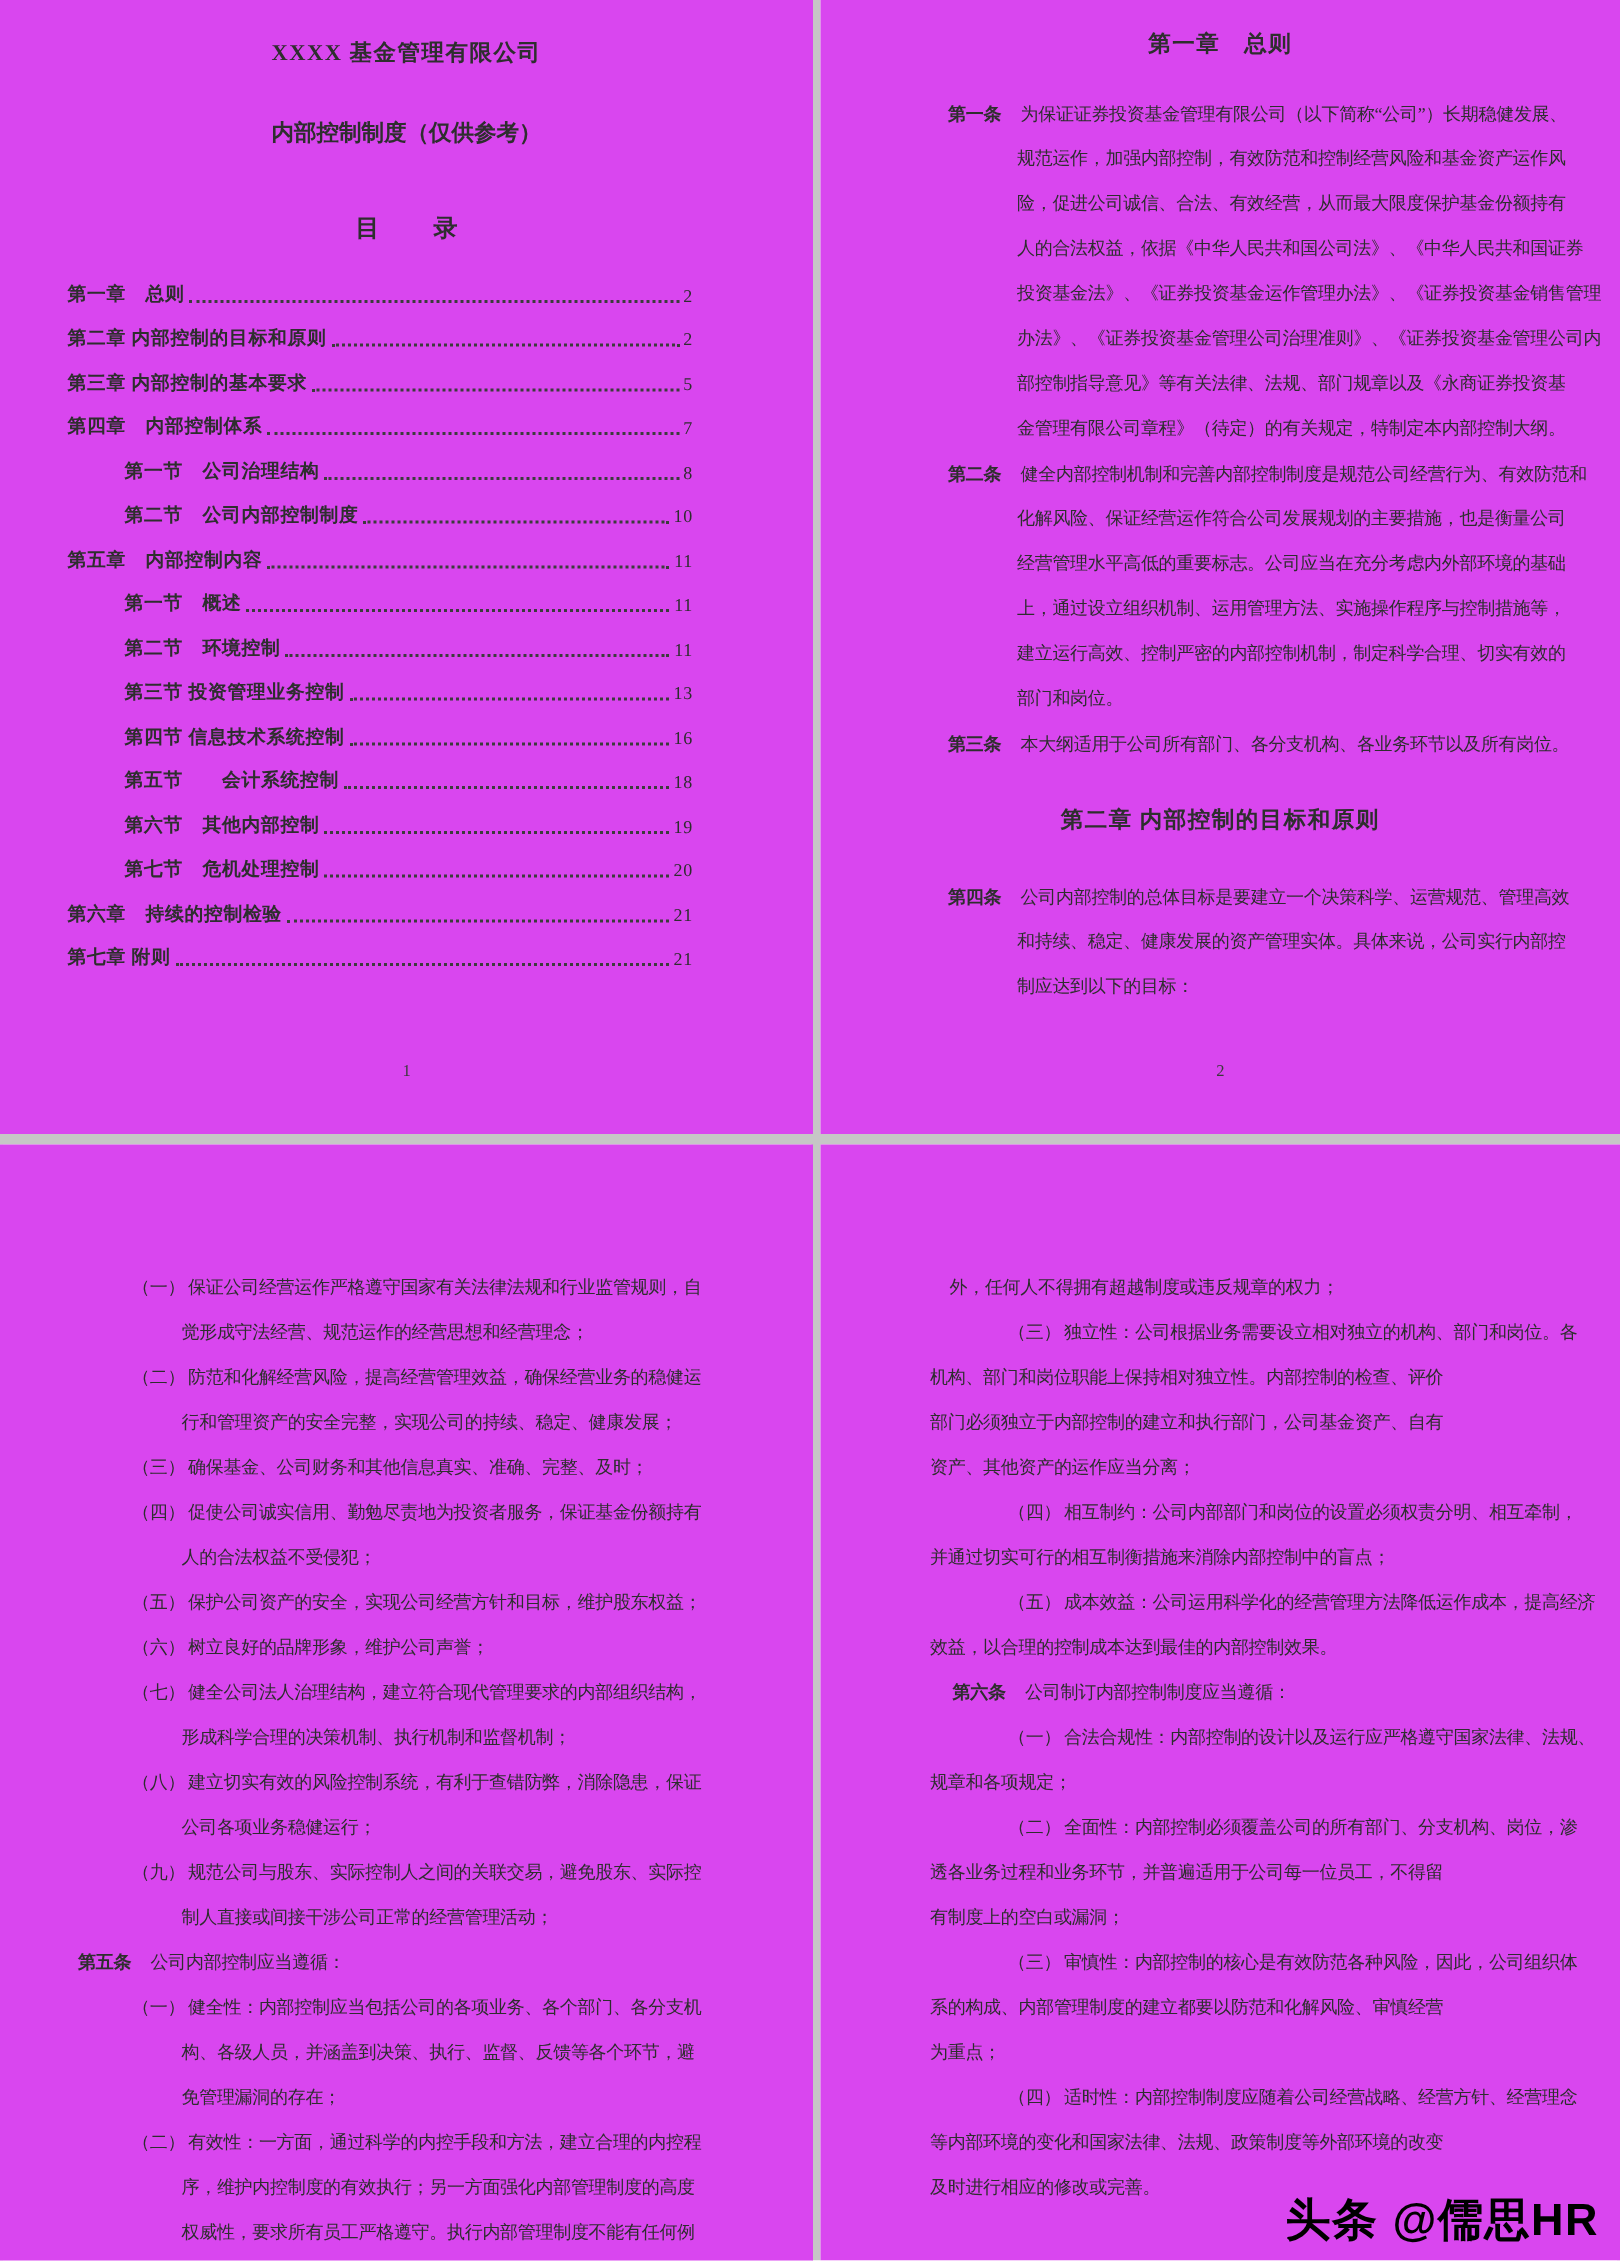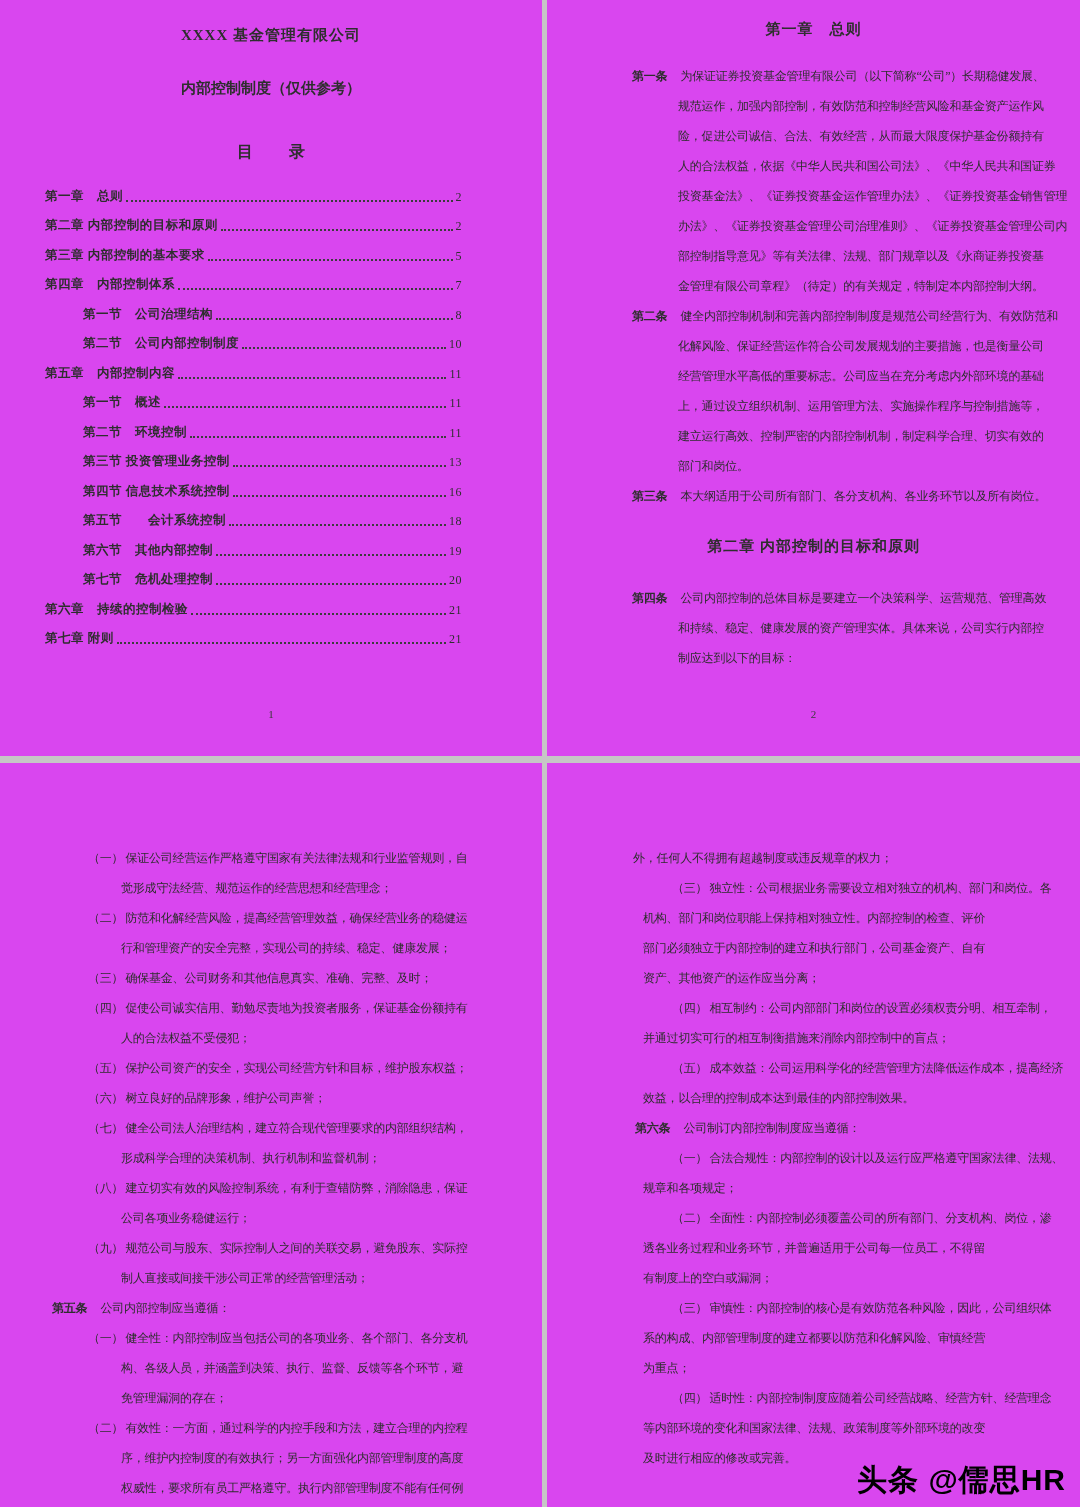--- a/index.html
+++ b/index.html
@@ -39,32 +39,32 @@
   .pg-tr .page-heading.first{margin-top:20px;}
   .rows{font-size:12px;letter-spacing:-0.2px;}
   .row{line-height:30px;white-space:nowrap;}
   .rlabel{font-weight:700;}
   .rlabel:empty{display:none;}
   .row.item .rlabel{font-weight:400;margin-right:2px;}
   .row.article .rlabel{margin-right:13px;}
 
   .pg-tr .rows1{margin-top:22px;}
   .pg-tr .article{padding-left:85px;}
-  .pg-tr .cont{padding-left:131px;}
+  .pg-tr .cont{padding-left:131px;font-family:Liberation Mono, monospace;}
   .pg-tr .heading2{margin-top:26px;}
   .pg-tr .rows2{margin-top:27px;}
 
   .pg-bl .rows,.pg-br .rows{padding-top:80px;}
   .pg-bl .article{padding-left:52px;}
   .pg-bl .item{padding-left:88px;}
   .pg-bl .cont2{padding-left:121px;}
 
   .pg-br .article{padding-left:88px;}
   .pg-br .item{padding-left:125px;}
-  .pg-br .cont2{padding-left:96px;}
+  .pg-br .cont2{padding-left:73px;}
   .pg-br .cont{padding-left:86px;}
 
   
   .watermark{
     position:absolute;right:14px;bottom:6px;
     font-family:"Liberation Sans","DejaVu Sans",sans-serif;
     font-size:30px;font-weight:900;color:#000;
     letter-spacing:1px;white-space:nowrap;
     text-shadow:1px 1px 0 #fff0;
   }

